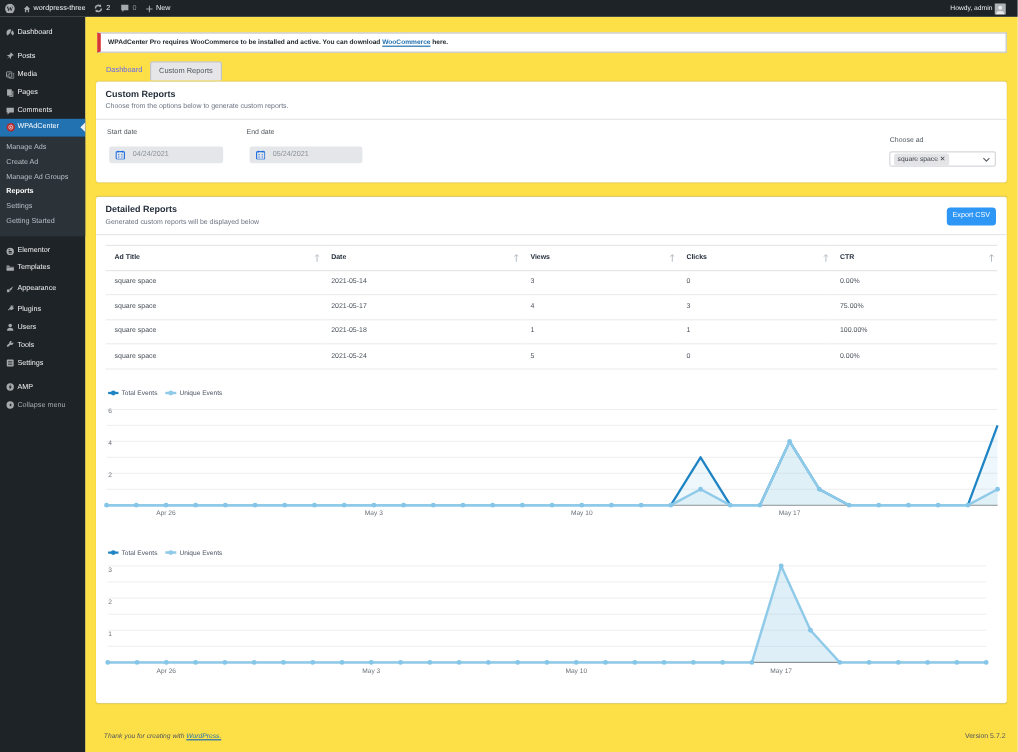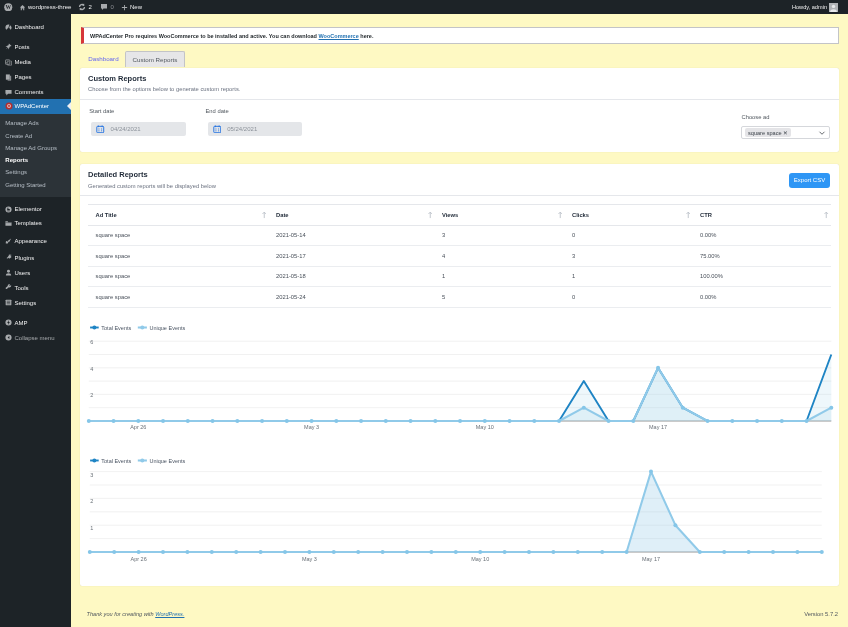--- a/index.html
+++ b/index.html
@@ -9,21 +9,21 @@
 
 #adminbar { position:absolute; left:0; top:0; width:848px; height:14px; background:#1d2327; z-index:50; }
 #adminbar .itm { position:absolute; top:0; height:14px; display:flex; align-items:center; color:#f0f0f1; font-size:6px; }
 
 #sidebar { position:absolute; left:0; top:14px; width:71px; height:613px; background:#1d2327; z-index:40; }
 .mi { position:absolute; left:0; width:71px; height:15px; display:flex; align-items:center; color:#f0f0f1; font-size:6px; }
 .mi svg { position:absolute; left:5px; }
 .mi span { position:absolute; left:14.5px; }
 .smi { position:absolute; left:5.3px; color:#b6bec6; font-size:6px; }
 
-#content { position:absolute; left:71px; top:14px; width:777px; height:613px; background:#fef9c3; }
+#content { position:absolute; left:71px; top:14px; width:777px; height:613px; background:#fde047; }
 .panel { position:absolute; background:#fff; border-radius:2px; box-shadow:0 0 1px rgba(0,0,0,0.18); }
 .hdr { font-size:7.5px; font-weight:bold; color:#1f2937; }
 .sub { font-size:5.8px; color:#6b7280; }
 table .thc { border-top:1px solid #e5e7eb; border-bottom:1px solid #e5e7eb; font-size:5.8px; color:#1f2937; text-align:left; padding:0 2px 0 7.5px; position:relative; }
 
 table .trr { height:20.5px; }
 table .trr td { border-bottom:1px solid #ebedf0; font-size:5.8px; color:#49505a; padding-left:7.5px; }
 </style>
 </head>
 <body>

